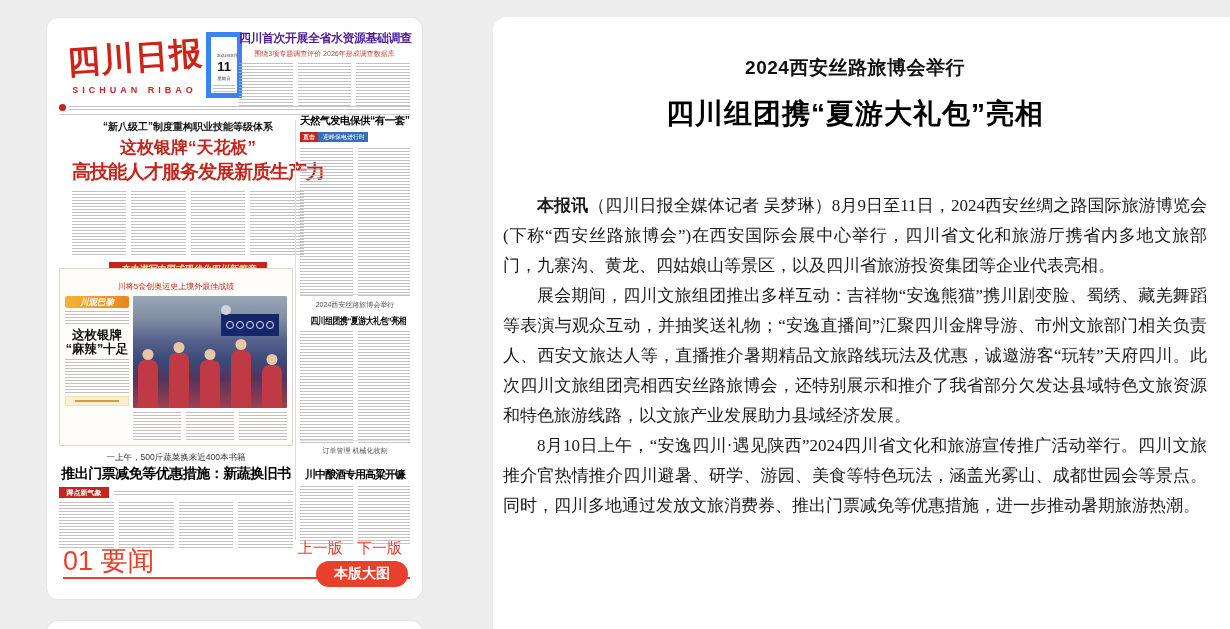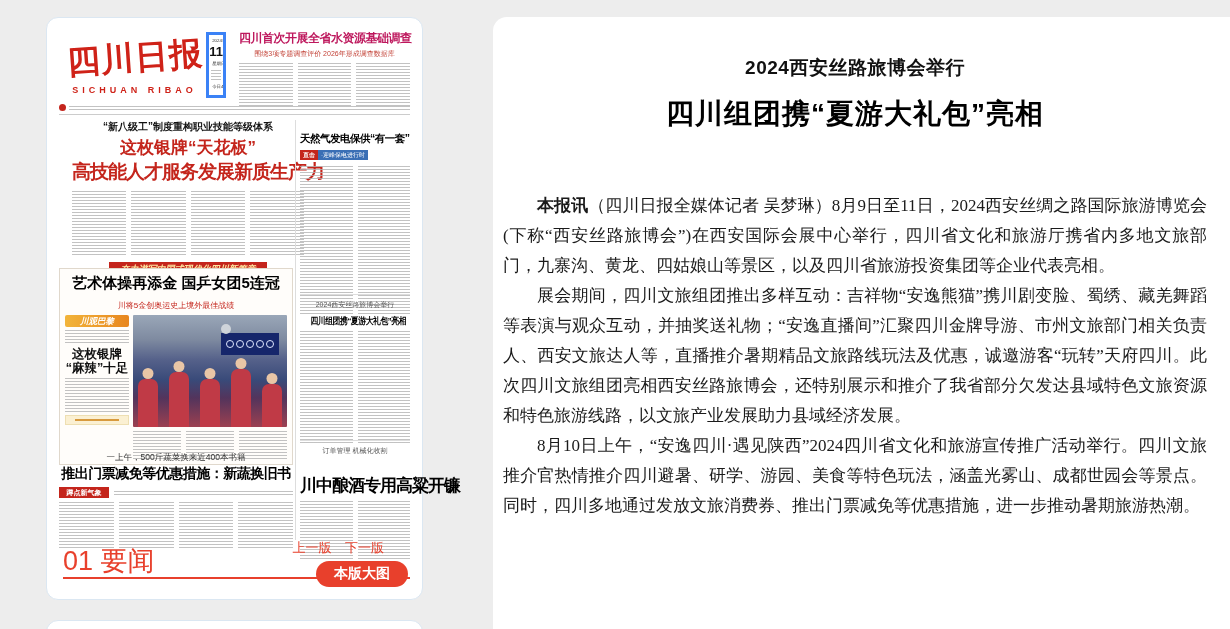--- a/index.html
+++ b/index.html
@@ -28,44 +28,44 @@
   .cols{display:flex;gap:5px;}
   .cols>div{flex:1;}
   .vline{position:absolute;width:1px;background:#ddd;}
   .hr2{height:1px;background:#ddd;}
 
   .logo{position:absolute;left:8px;top:8px;width:135px;text-align:center;}
   .logotext{font-family:"DejaVu Serif", serif;font-weight:bold;font-size:33px;color:#cf2218;
             transform:rotate(-4deg);letter-spacing:1px;white-space:nowrap;}
   .pinyin{margin-top:4px;font-size:9px;letter-spacing:4px;color:#cf2218;font-weight:bold;}
 
-  .datebox{position:absolute;left:147px;top:4px;width:20px;height:66px;border:3px solid #3b82f6;
-           box-sizing:border-box;text-align:center;overflow:hidden;padding-top:1px;}
+  .datebox{position:absolute;left:147px;top:4px;width:36px;height:66px;border:5px solid #3b82f6;
+           box-sizing:border-box;text-align:center;overflow:hidden;padding-top:14px;}
   .dz{font-size:8px;line-height:9px;color:#333;transform:scale(.55);transform-origin:50% 50%;white-space:nowrap;}
   .day{font-size:13px;font-weight:bold;color:#111;line-height:14px;}
 
   .topstory{position:absolute;left:180px;top:2px;width:171px;}
-  .tsh{font-size:12px;font-weight:900;color:#be185d;white-space:nowrap;letter-spacing:-.5px;}
+  .tsh{font-size:12px;font-weight:900;color:#4c1d95;white-space:nowrap;letter-spacing:-.5px;}
   .tssub{margin-top:2px;text-align:center;font-size:7px;color:#c4453a;white-space:nowrap;}
   .h44{height:44px;margin-top:4px;}
 
   .publine{position:absolute;left:0;top:76px;width:351px;display:flex;align-items:center;gap:3px;}
   .emblem{width:7px;height:7px;border-radius:50%;background:#c4251c;flex:none;}
   .publine .micro{flex:1;height:4px;}
   .mastline{position:absolute;left:0;top:86px;width:351px;border-top:1px solid #ccc;}
 
   .mainstory{position:absolute;left:13px;top:92px;width:232px;text-align:center;}
   .msk{font-size:10px;font-weight:bold;color:#111;white-space:nowrap;}
   .msh1{margin-top:2px;font-size:17px;font-weight:900;color:#c4251c;white-space:nowrap;}
   .msh2{font-size:19px;font-weight:900;color:#c4251c;white-space:nowrap;letter-spacing:-1px;}
   .h64{height:64px;margin-top:6px;}
   .banner{margin:7px auto 0 auto;width:158px;height:14px;line-height:14px;background:#c4251c;
           color:#ffe6a0;font-size:9px;font-weight:bold;font-style:italic;}
 
-  .gascol{position:absolute;left:241px;top:104px;width:110px;}
+  .gascol{position:absolute;left:241px;top:86px;width:110px;}
   .gash{font-size:10.5px;font-weight:900;color:#000;white-space:nowrap;letter-spacing:-.5px;}
   .tag{margin-top:4px;display:flex;height:10px;width:92px;font-size:6px;color:#fff;line-height:10px;}
   .tagL{background:#c4251c;padding:0 3px;font-weight:bold;}
   .tagR{background:#3a6fb5;padding:0 3px;white-space:nowrap;}
   .h150{height:148px;margin-top:6px;}
 
   .obox{position:absolute;left:0;top:240px;width:234px;border:1px solid #e0d8cc;box-sizing:border-box;
         padding:5px;background:#fffdfa;}
   .oh{font-size:15px;font-weight:900;color:#000;text-align:center;white-space:nowrap;}
   .osub{margin-top:7px;text-align:center;font-size:8px;color:#c4251c;}
@@ -103,28 +103,28 @@
   .badgerow .micro{flex:1;height:4px;}
   .h48{height:48px;margin-top:4px;}
 
   .expostory{position:absolute;left:241px;top:272px;width:110px;text-align:center;}
   .exk{font-size:7px;color:#555;white-space:nowrap;}
   .exh{margin-top:1px;font-size:9.5px;font-weight:900;color:#000;white-space:nowrap;
        display:inline-block;transform:scaleX(.82);transform-origin:50% 50%;letter-spacing:-.5px;}
   .h112{height:112px;margin-top:3px;}
 
   .sorghum{position:absolute;left:241px;top:418px;width:110px;text-align:center;}
-  .soh{margin-top:18px;font-size:17px;font-weight:900;color:#000;white-space:nowrap;letter-spacing:-1px;}
+  .soh{margin-top:11px;font-size:11px;font-weight:900;color:#000;white-space:nowrap;letter-spacing:-1px;}
   .h58{height:58px;margin-top:4px;}
 
   
   .tfooter{position:absolute;left:0;right:0;bottom:0;height:60px;}
   .pageLabel{position:absolute;left:16px;top:4px;font-size:27px;color:#e8402c;font-weight:500;}
   .redline{position:absolute;left:16px;right:12px;top:38px;height:2px;background:#e8402c;}
-  .navlinks{position:absolute;right:38px;top:0;font-size:13px;color:#e8402c;}
+  .navlinks{position:absolute;right:20px;top:0;font-size:15px;color:#e8402c;}
   .navlinks a{color:#e8402c;text-decoration:none;cursor:pointer;margin-left:10px;}
   .pill{position:absolute;right:14px;top:22px;width:92px;height:26px;border:none;border-radius:13px;
         background:#e8402c;color:#fff;font-size:14px;font-weight:bold;cursor:pointer;
         font-family:"Liberation Sans",sans-serif;}
 </style>
 </head>
 <body>
 
 <div id="stage">
 
@@ -181,21 +181,20 @@
           <span class="tagL">直击</span>
           <span class="tagR">·迎峰保电进行时</span>
         </div>
         <div class="cols h150">
           <div class="micro"></div>
           <div class="micro"></div>
         </div>
       </div>
 
       <div class="obox">
-        <div class="oh">艺术体操再添金 国乒女团5连冠</div>
         <div class="osub">川将5金创奥运史上境外最佳战绩</div>
         <div class="orow">
           <div class="ocolL">
             <div class="guanlogo">川观巴黎</div>
             <div class="micro" style="height:14px;margin-top:3px;"></div>
             <div class="sideh">
               <div>这枚银牌</div>
               <div>“麻辣”十足</div>
             </div>
             <div class="micro" style="height:34px;margin-top:3px;"></div>

